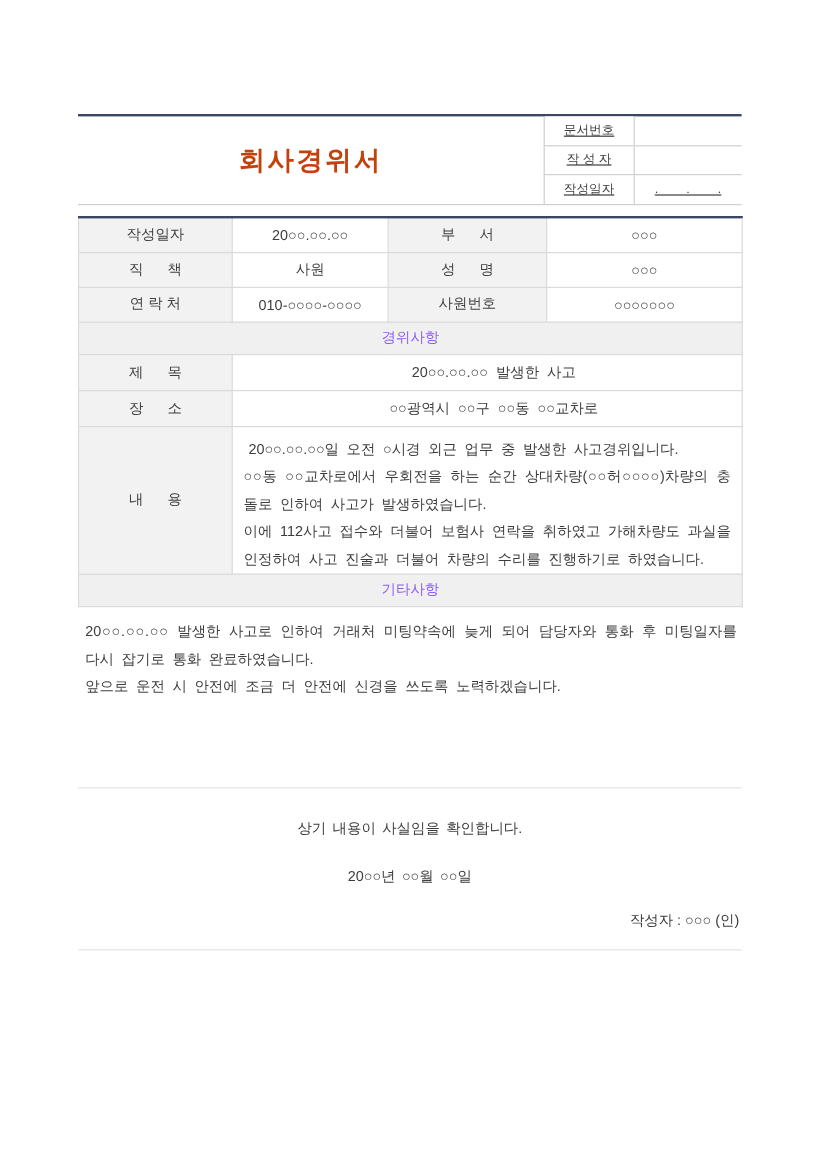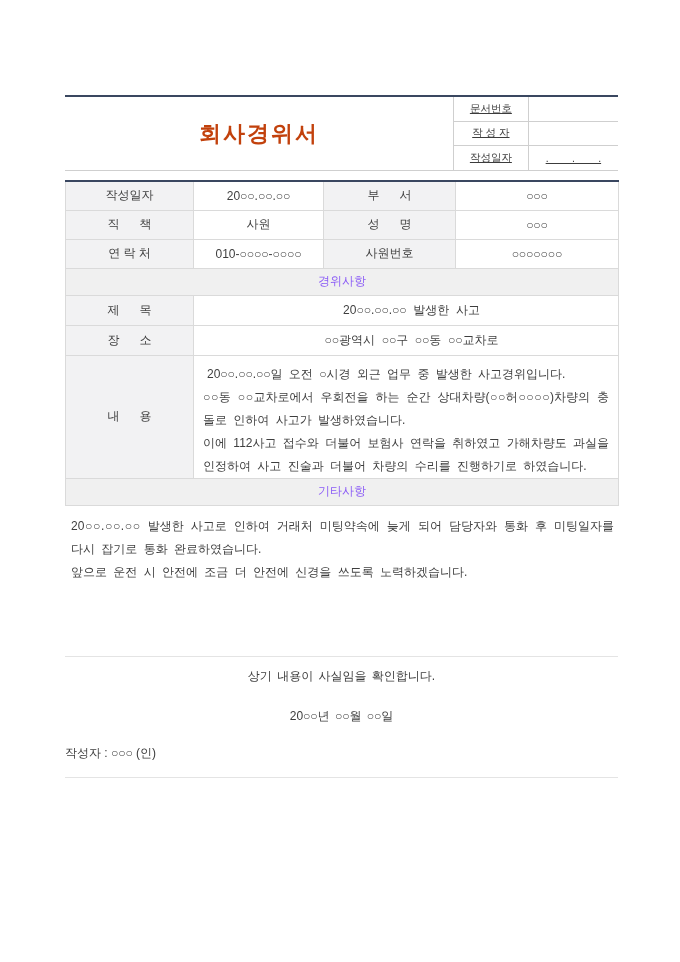--- a/index.html
+++ b/index.html
@@ -57,24 +57,24 @@
   .content-cell p { margin: 0; }
   .content-cell p.indent { text-indent: 4px; }
 
   
   .etc-text { padding: 9px 4px 0 6px; font-size: 12px; line-height: 23px; word-spacing: 3px; }
   .etc-text p { margin: 0; text-align: justify; }
 
   
   .divider { border-top: 1px solid #e4e4e4; height: 0; }
   .divider-top { margin-top: 72px; }
-  .footer { padding-top: 11px; font-size: 12px; color: #3c3c3c; }
+  .footer { padding-top: 25px; font-size: 12px; color: #3c3c3c; }
   .footer .center { text-align: center; margin: 0; word-spacing: 2px; }
   .footer .confirm { margin-bottom: 23px; }
-  .footer .sign { margin: 20px 2px 0 0; }
+  .footer .sign { text-align: right; margin: 20px 2px 0 0; }
   .divider-bottom { margin-top: 15px; }
 </style>
 </head>
 <body>
 
 <div class="page">
 
   <div class="header">
     <div class="title-cell">
       <h1 class="doc-title">회사경위서</h1>

